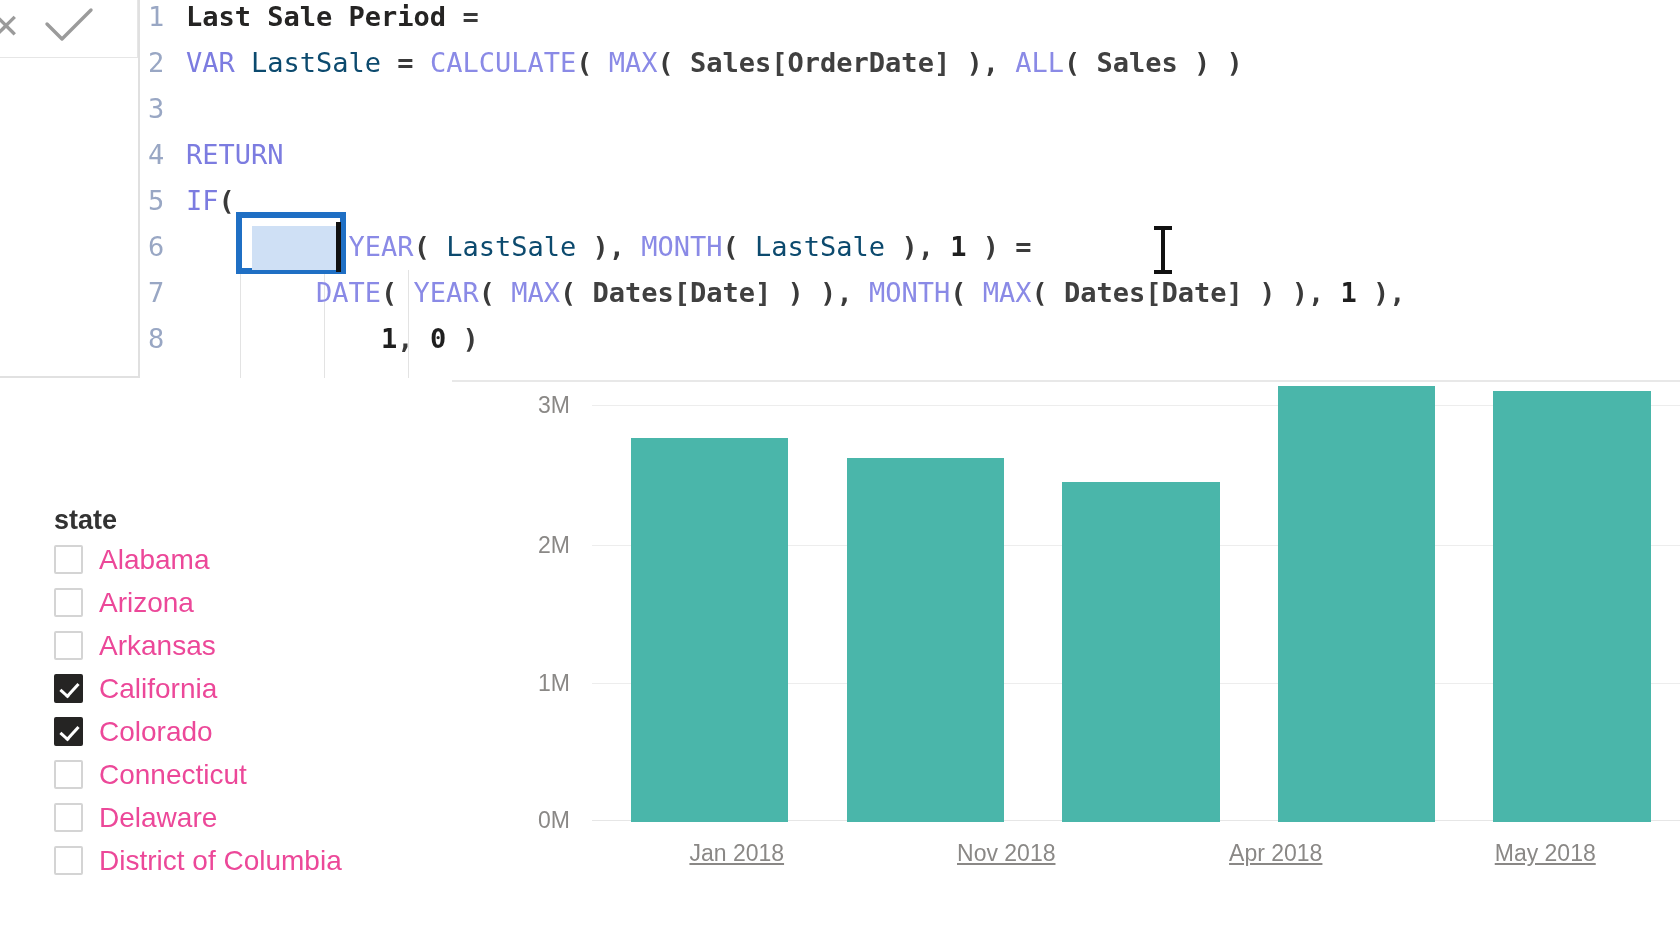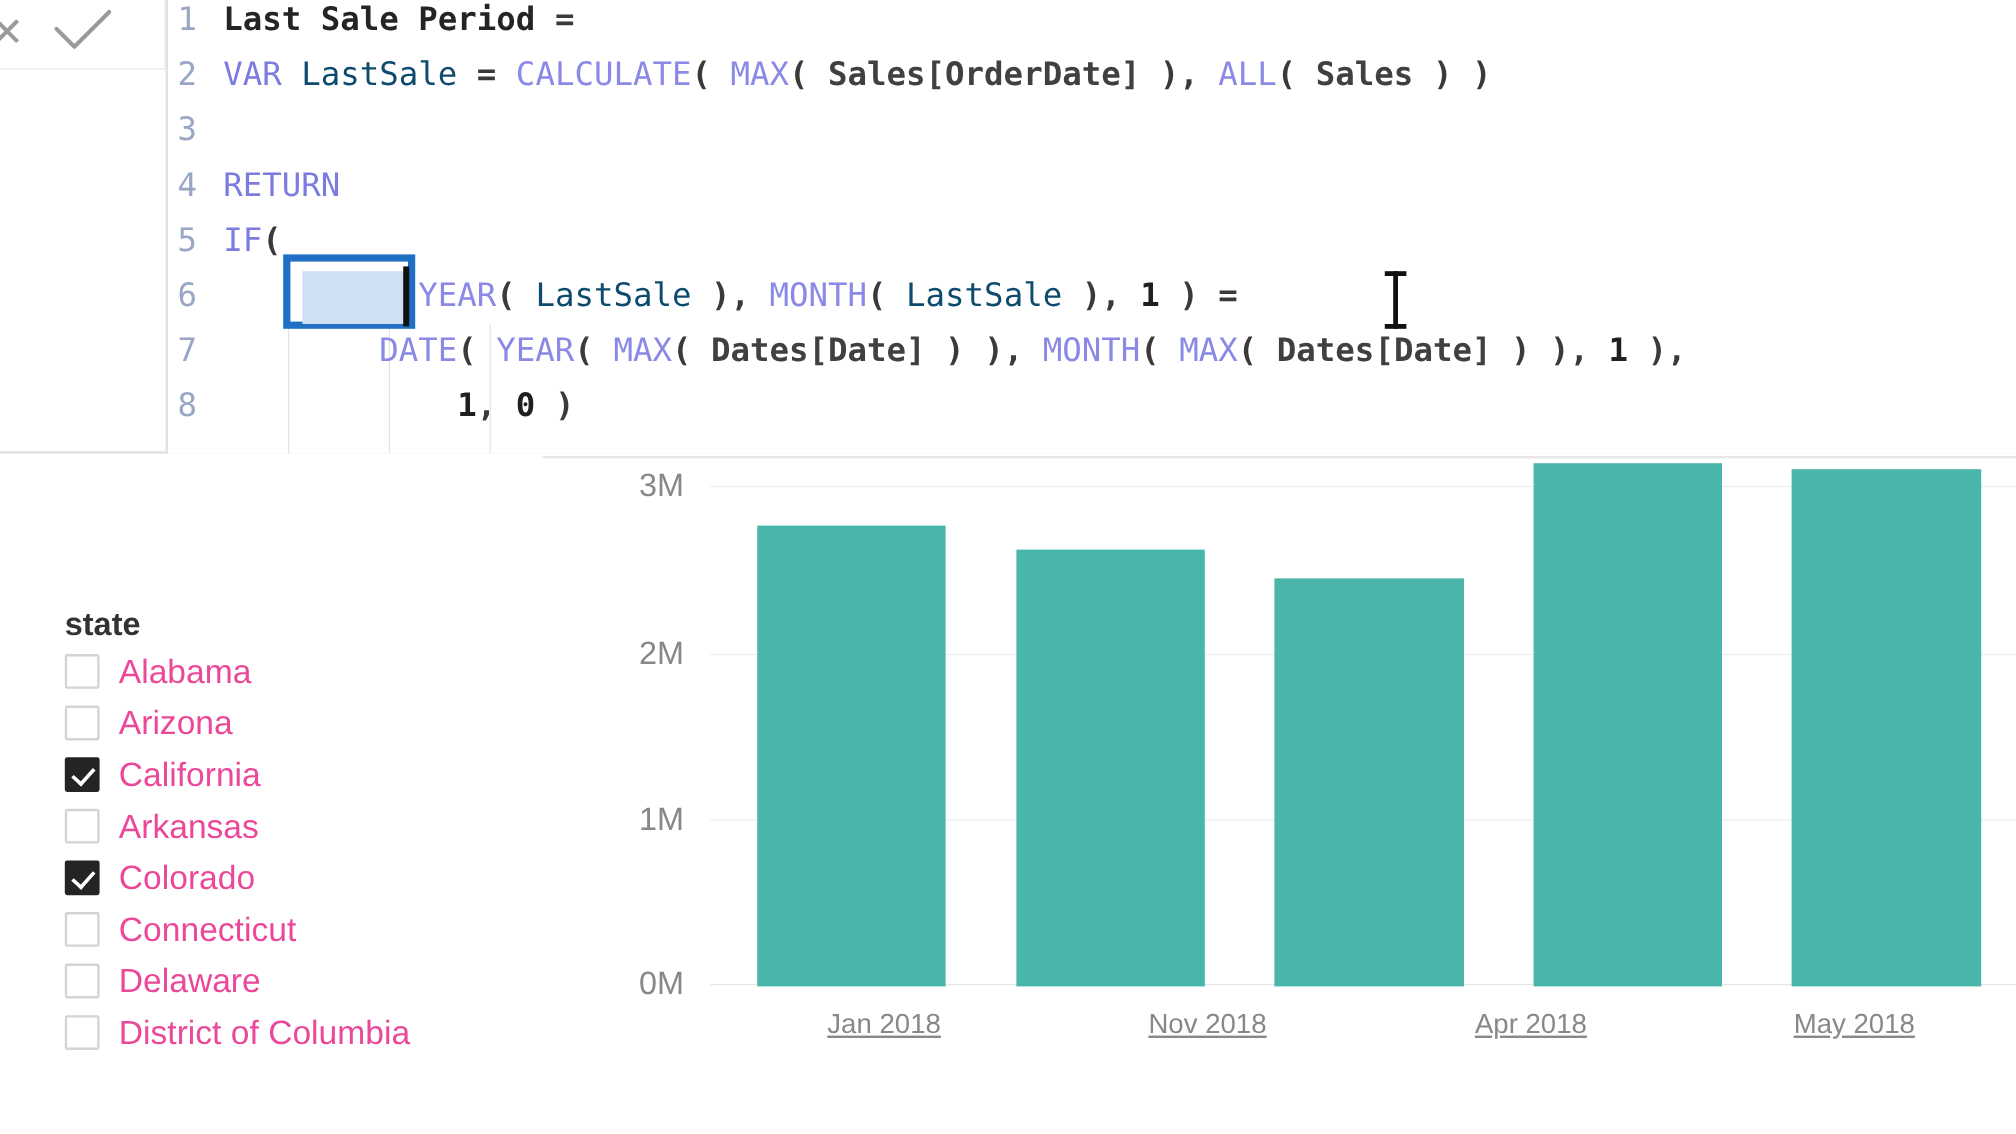--- a/index.html
+++ b/index.html
@@ -75,21 +75,21 @@
   .plot {
     position: absolute;
     left: 0; top: 0; right: 0;
     height: 440px;
   }
   .ytick {
     position: absolute;
     left: 0;
     width: 118px;
     text-align: right;
-    font-size: 27px;
+    font-size: 23px;
     color: #8a8886;
     transform: translateY(-50%);
   }
   .gridline {
     position: absolute;
     left: 140px; right: 0;
     height: 1px;
     background: #ededed;
   }
   .gridline.zero { background: #e6e6e6; }
@@ -284,26 +284,26 @@
 
     <div class="slicer-row">
       <span class="cbx"></span>
       <span class="slicer-label">Alabama</span>
     </div>
     <div class="slicer-row">
       <span class="cbx"></span>
       <span class="slicer-label">Arizona</span>
     </div>
     <div class="slicer-row">
+      <span class="cbx"></span>
+      <span class="slicer-label">Arkansas</span>
+    </div>
+    <div class="slicer-row">
       <span class="cbx checked"></span>
       <span class="slicer-label">California</span>
-    </div>
-    <div class="slicer-row">
-      <span class="cbx"></span>
-      <span class="slicer-label">Arkansas</span>
     </div>
     <div class="slicer-row">
       <span class="cbx checked"></span>
       <span class="slicer-label">Colorado</span>
     </div>
     <div class="slicer-row">
       <span class="cbx"></span>
       <span class="slicer-label">Connecticut</span>
     </div>
     <div class="slicer-row">

